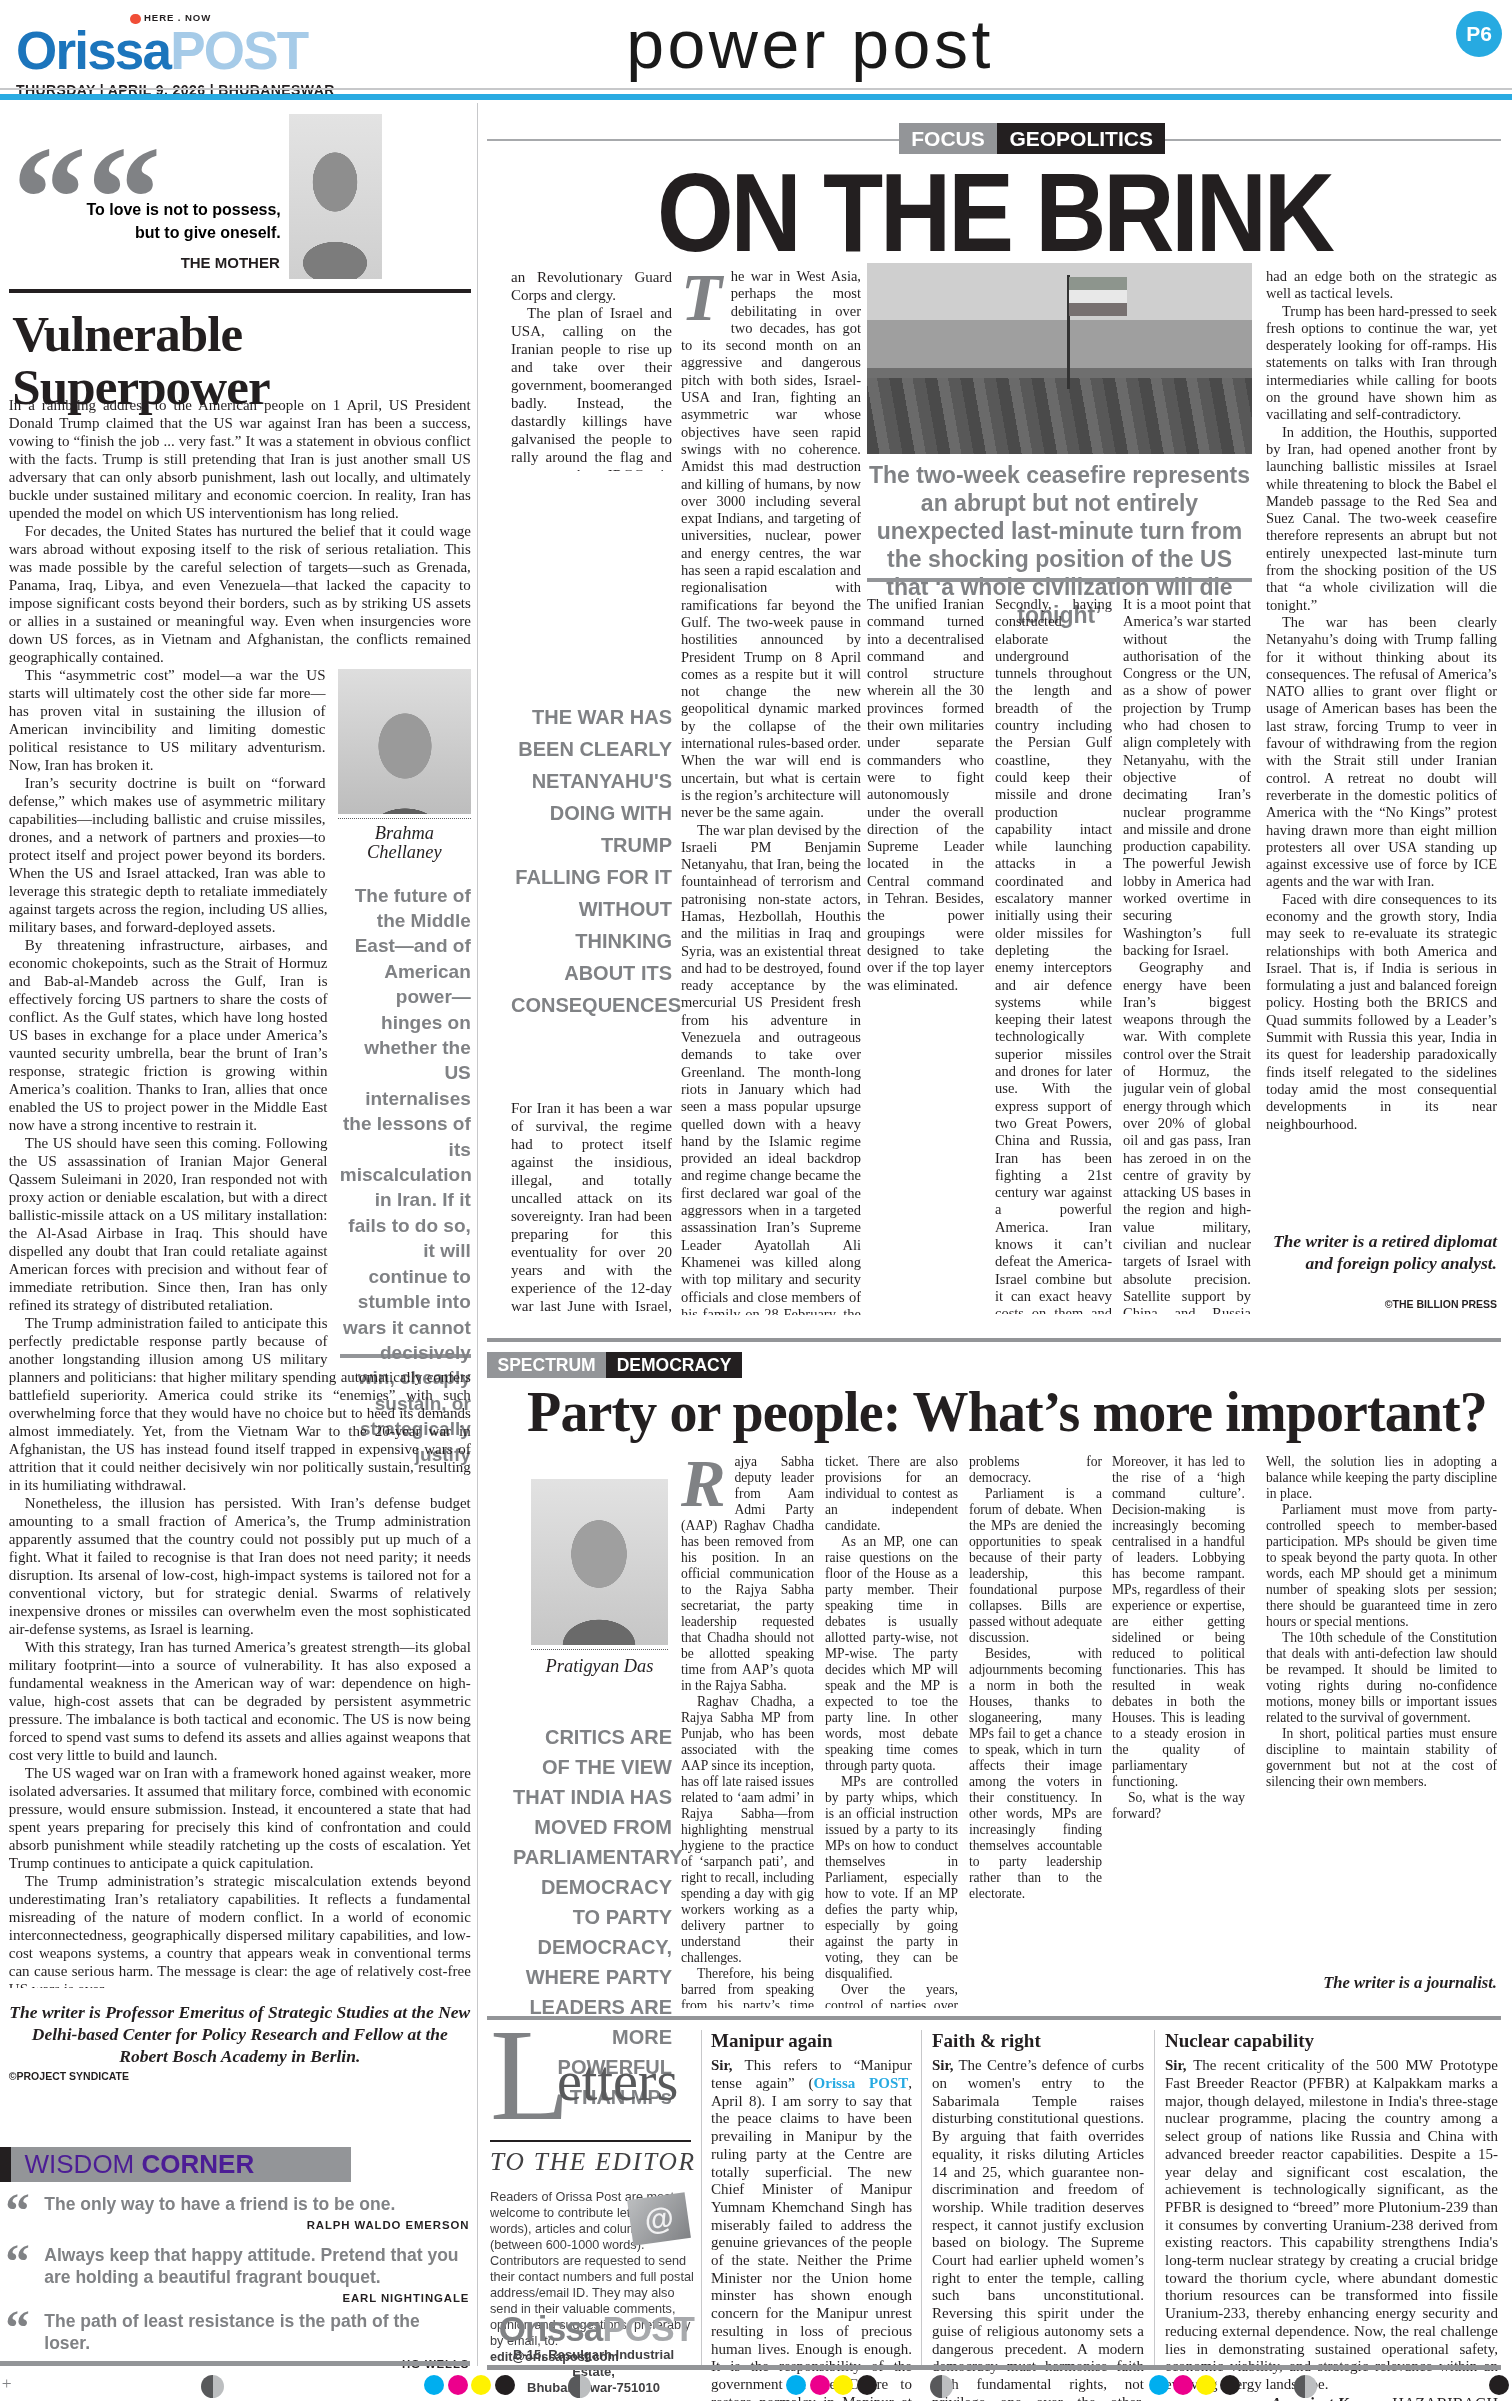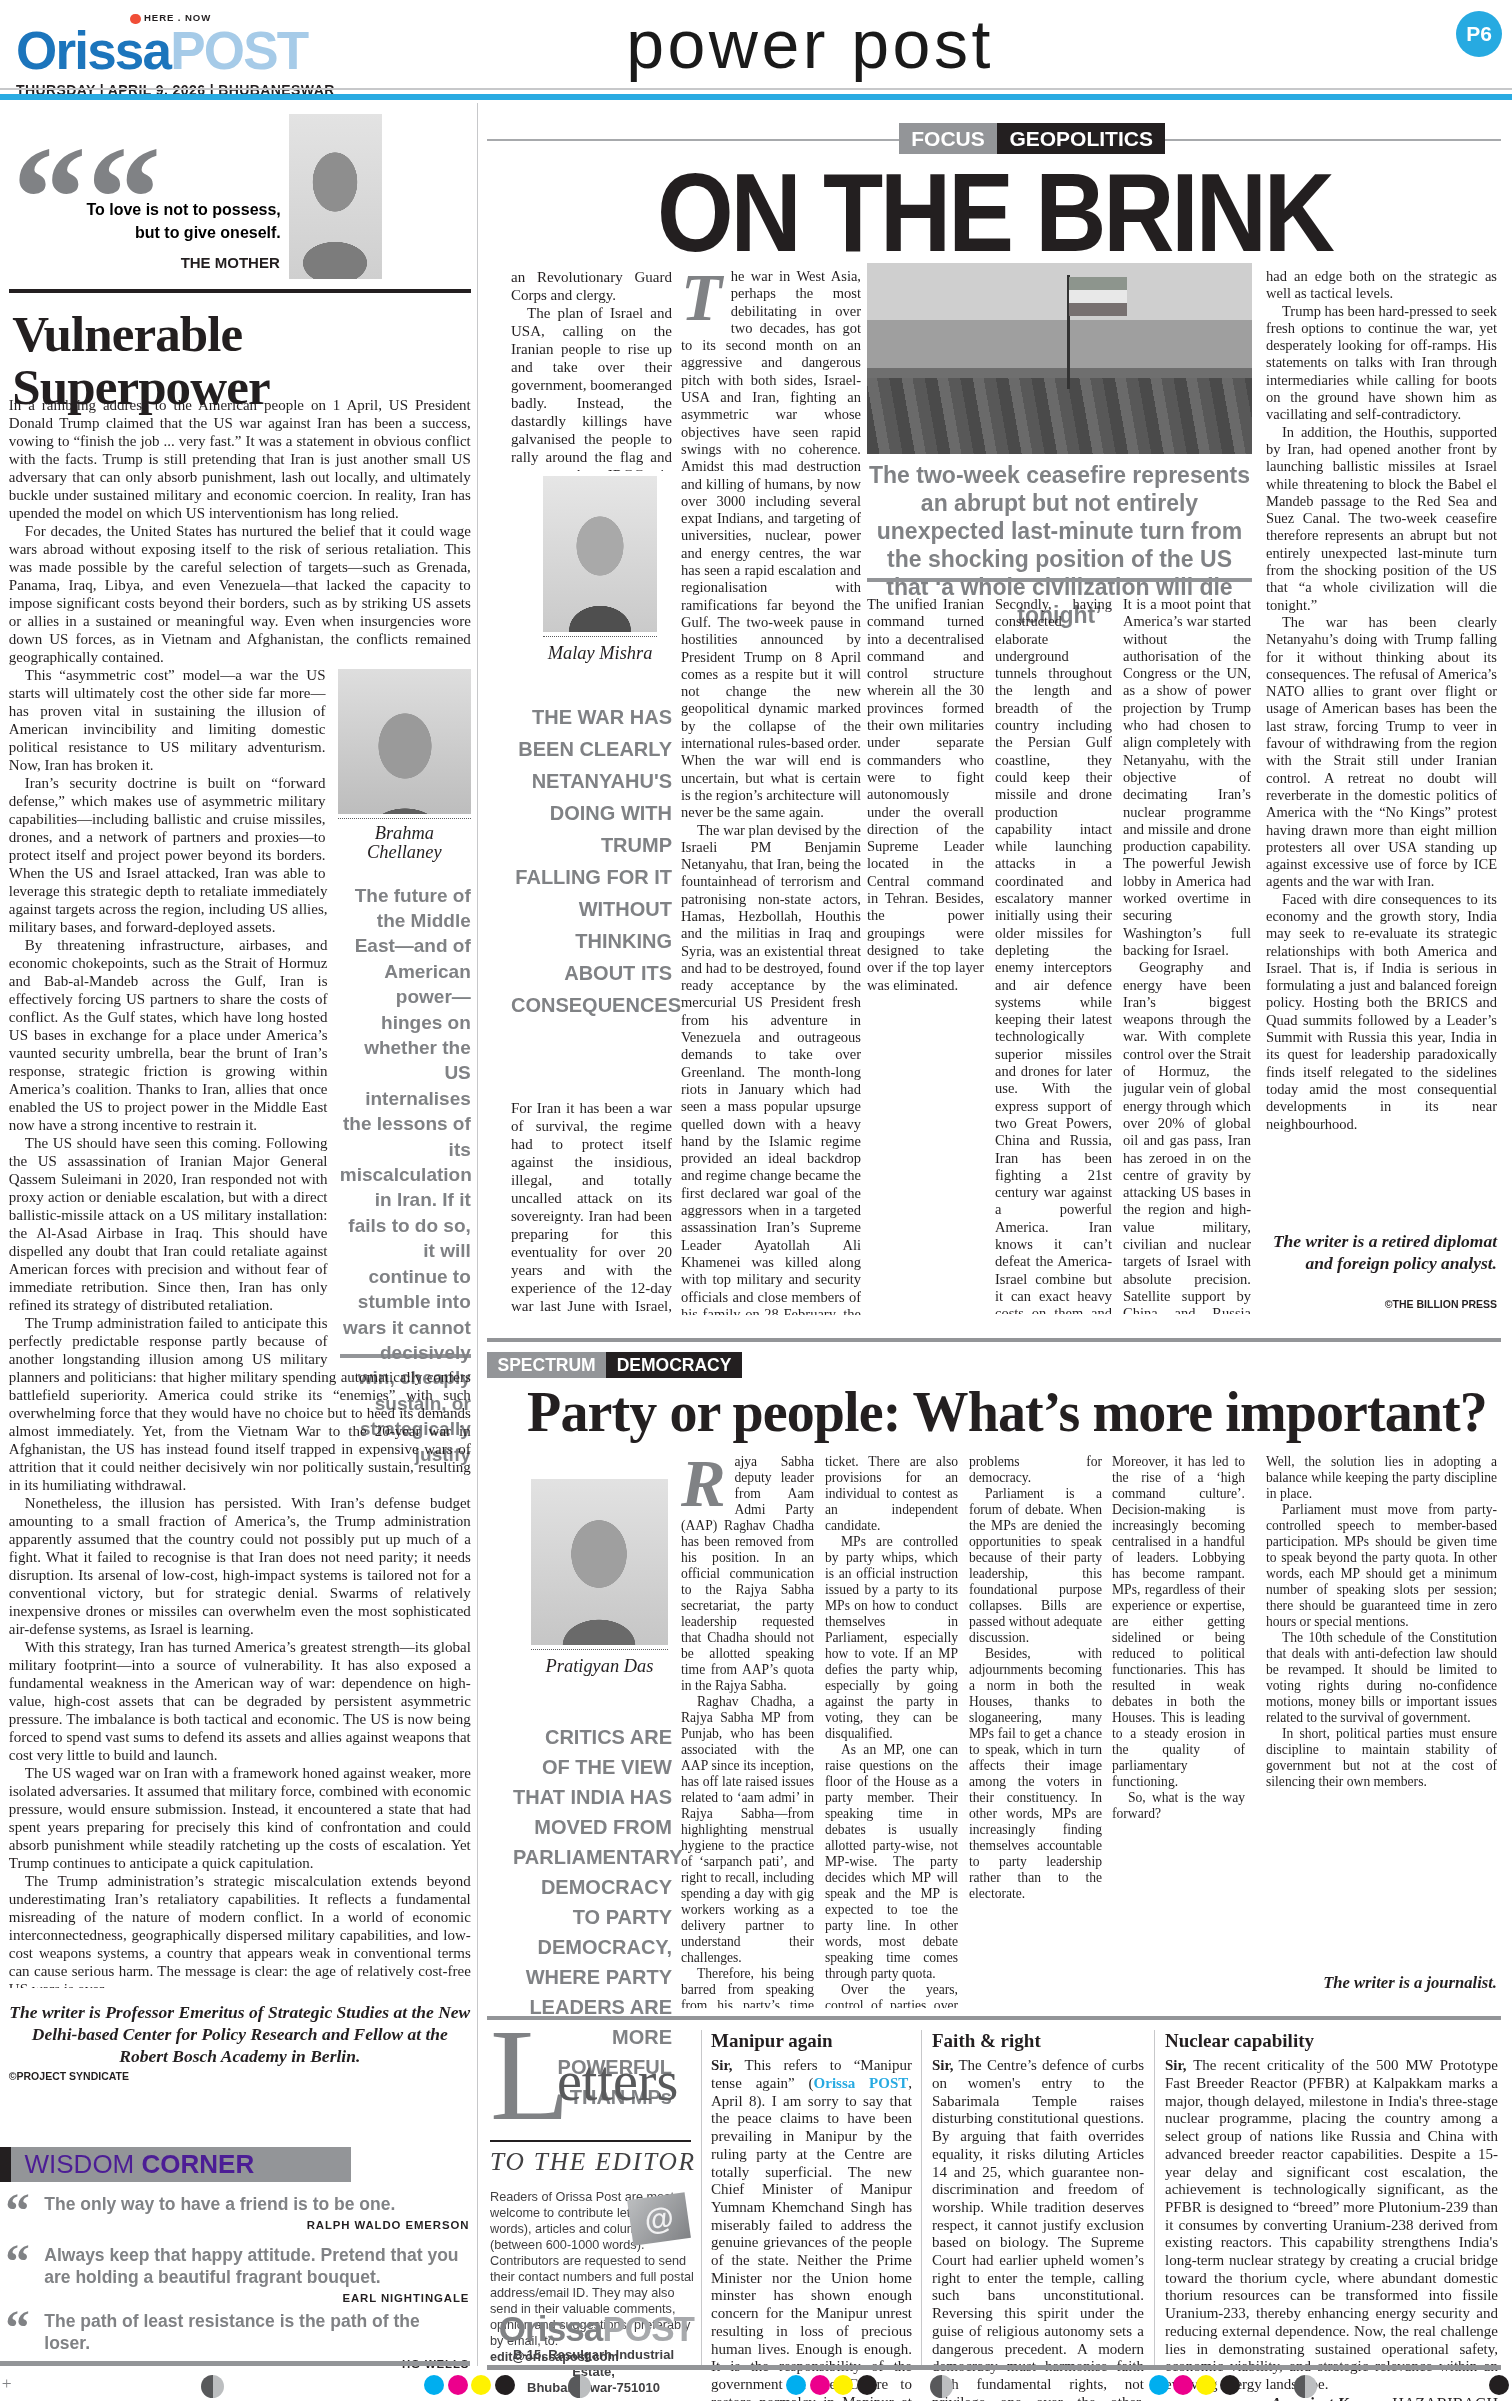--- a/index.html
+++ b/index.html
@@ -147,27 +147,20 @@
     <span class="kbox kgray">FOCUS</span><span class="kbox kblack">GEOPOLITICS</span>
   </div>
   <div class="abs" style="left:487px;top:165px;width:1014px;text-align:center;">
     <div class="headline2" style="display:inline-block;">ON THE BRINK</div>
   </div>
 
   <div class="abs body" style="left:511px;top:268px;width:161px;height:203px;">
       <p>an Revolutionary Guard Corps and clergy.</p>
       <p>The plan of Israel and USA, calling on the Iranian people to rise up and take over their government, boomeranged badly. Instead, the dastardly killings have galvanised the people to rally around the flag and support the IRGC in fighting the “enemies” of the revolution.</p>
     </div>
-  <div class="abs" style="left:543px;top:476px;width:114px;">
-    <div class="photo" style="width:114px;height:156px;background:
-         radial-gradient(ellipse 39px 49px at 57px 70px,#a9a9a9 60%,transparent 61%),
-         radial-gradient(ellipse 51px 40px at 57px 154px,#4f4f4f 60%,transparent 61%),
-         linear-gradient(#e6e6e6,#cacaca);"></div>
-    <div class="pcapwrap" style="margin-top:4.4px;"><span class="pcap">Malay Mishra</span></div>
-  </div>
   <div class="abs pull" style="left:511px;top:701px;width:161px;font-size:20px;line-height:32px;">THE WAR HAS BEEN CLEARLY NETANYAHU'S DOING WITH TRUMP FALLING FOR IT WITHOUT THINKING ABOUT ITS CONSEQUENCES</div>
   <div class="abs body" style="left:511px;top:1099px;width:161px;height:215px;">
       <p>For Iran it has been a war of survival, the regime had to protect itself against the insidious, illegal, and totally uncalled attack on its sovereignty. Iran had been preparing for this eventuality for over 20 years and with the experience of the 12-day war last June with Israel, backed by the USA in savagely attacking Iranian nuclear sites, had drawn several lessons.</p>
     </div>
 
   <div class="abs body dcI" style="left:681px;top:268px;width:180px;height:1047px;font-size:14.5px;line-height:17.3px;">
       <p>The war in West Asia, perhaps the most debilitating in over two decades, has got to its second month on an aggressive and dangerous pitch with both sides, Israel-USA and Iran, fighting an asymmetric war whose objectives have seen rapid swings with no coherence. Amidst this mad destruction and killing of humans, by now over 3000 including several expat Indians, and targeting of universities, nuclear, power and energy centres, the war has seen a rapid escalation and regionalisation with ramifications far beyond the Gulf. The two-week pause in hostilities announced by President Trump on 8 April comes as a respite but it will not change the new geopolitical dynamic marked by the collapse of the international rules-based order. When the war will end is uncertain, but what is certain is the region’s architecture will never be the same again.</p>
       <p>The war plan devised by the Israeli PM Benjamin Netanyahu, that Iran, being the fountainhead of terrorism and patronising non-state actors, Hamas, Hezbollah, Houthis and the militias in Iraq and Syria, was an existential threat and had to be destroyed, found ready acceptance by the mercurial US President fresh from his adventure in Venezuela and outrageous demands to take over Greenland. The month-long riots in January which had seen a mass popular upsurge quelled down with a heavy hand by the Islamic regime provided an ideal backdrop and regime change became the first declared war goal of the aggressors when in a targeted assassination Iran’s Supreme Leader Ayatollah Ali Khamenei was killed along with top military and security officials and close members of his family on 28 February, the very first day of the war. The son Mojtaba Khamenei, who was to be elected as the third Supreme Leader of Iran, escaped with severe injuries and has been leading the war efforts with the strong backing of the Irani-</p>
     </div>
 
@@ -222,22 +215,22 @@
   </div>
   <div class="abs pull" style="left:513px;top:1722px;width:159px;font-size:20px;line-height:30px;">CRITICS ARE OF THE VIEW THAT INDIA HAS MOVED FROM PARLIAMENTARY DEMOCRACY TO PARTY DEMOCRACY, WHERE PARTY LEADERS ARE MORE POWERFUL THAN MPs</div>
 
   <div class="abs body body15 dcI" style="left:681px;top:1454px;width:133px;height:554px;">
       <p>Rajya Sabha deputy leader from Aam Admi Party (AAP) Raghav Chadha has been removed from his position. In an official communication to the Rajya Sabha secretariat, the party leadership requested that Chadha should not be allotted speaking time from AAP’s quota in the Rajya Sabha.</p>
       <p>Raghav Chadha, a Rajya Sabha MP from Punjab, who has been associated with the AAP since its inception, has off late raised issues related to ‘aam admi’ in Rajya Sabha—from highlighting menstrual hygiene to the practice of ‘sarpanch pati’, and right to recall, including spending a day with gig workers working as a delivery partner to understand their challenges.</p>
       <p>Therefore, his being barred from speaking from his party’s time quota came as a surprise to many. Though it’s an internal matter of the AAP, it has raised questions about an MP’s identity vis-a-vis his party.</p>
     </div>
   <div class="abs body body15" style="left:825px;top:1454px;width:133px;height:554px;">
       <p>ticket. There are also provisions for an individual to contest as an independent candidate.</p>
+      <p>As an MP, one can raise questions on the floor of the House as a party member. Their speaking time in debates is usually allotted party-wise, not MP-wise. The party decides which MP will speak and the MP is expected to toe the party line. In other words, most debate speaking time comes through party quota.</p>
       <p>MPs are controlled by party whips, which is an official instruction issued by a party to its MPs on how to conduct themselves in Parliament, especially how to vote. If an MP defies the party whip, especially by going against the party in voting, they can be disqualified.</p>
-      <p>As an MP, one can raise questions on the floor of the House as a party member. Their speaking time in debates is usually allotted party-wise, not MP-wise. The party decides which MP will speak and the MP is expected to toe the party line. In other words, most debate speaking time comes through party quota.</p>
       <p>Over the years, control of parties over MPs has increased. Critics are of the view that India has moved from parliamentary democracy to party democracy, where party leaders are more powerful than MPs. With this strengthened political parties, many argue that the voices of people have been lost in the process, which in turn is creating deep</p>
     </div>
   <div class="abs body body15" style="left:969px;top:1454px;width:133px;height:554px;">
       <p>problems for democracy.</p>
       <p>Parliament is a forum of debate. When the MPs are denied the opportunities to speak because of their party leadership, this foundational purpose collapses. Bills are passed without adequate discussion.</p>
       <p>Besides, with adjournments becoming a norm in both the Houses, thanks to sloganeering, many MPs fail to get a chance to speak, which in turn affects their image among the voters in their constituency. In other words, MPs are increasingly finding themselves accountable to party leadership rather than to the electorate.</p>
     </div>
   <div class="abs body body15" style="left:1112px;top:1454px;width:133px;height:554px;">
       <p>Moreover, it has led to the rise of a ‘high command culture’. Decision-making is increasingly becoming centralised in a handful of leaders. Lobbying has become rampant. MPs, regardless of their experience or expertise, are either getting sidelined or being reduced to political functionaries. This has resulted in weak debates in both the Houses. This is leading to a steady erosion in the quality of parliamentary functioning.</p>
       <p>So, what is the way forward?</p>

